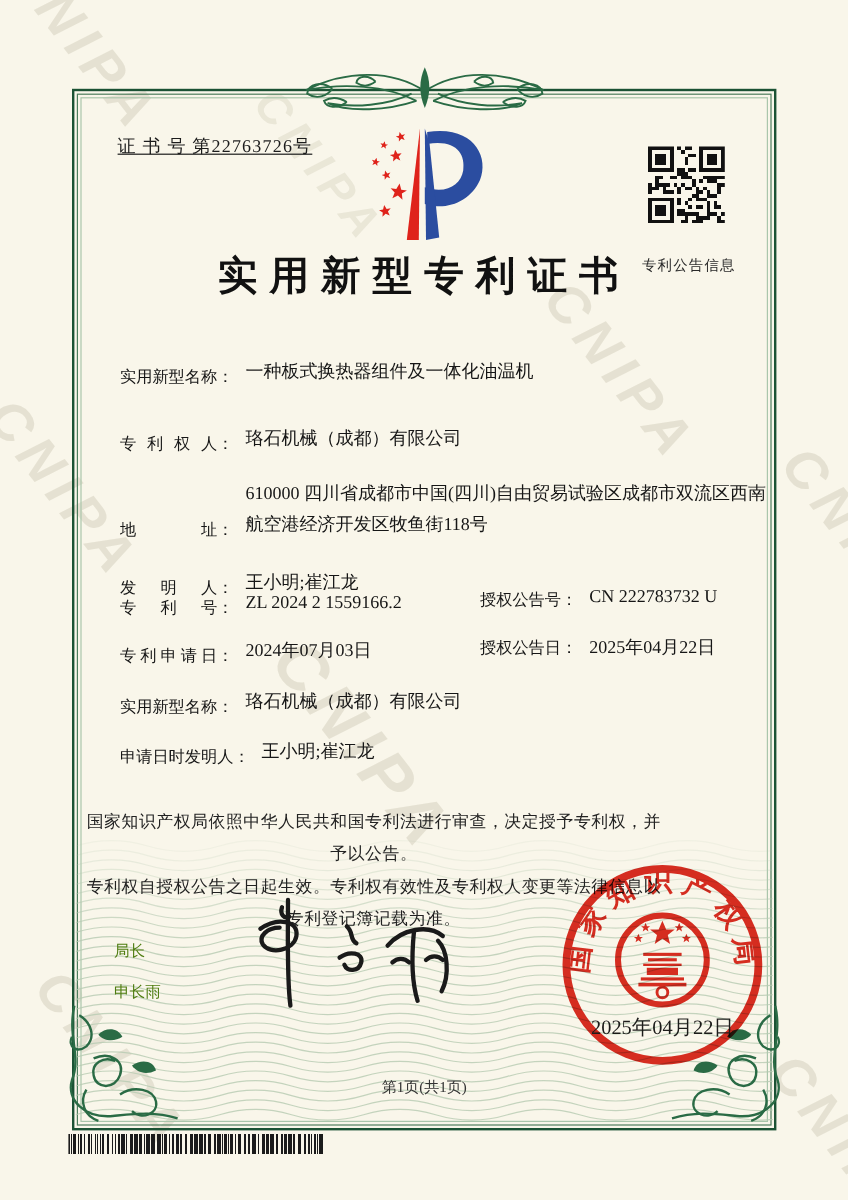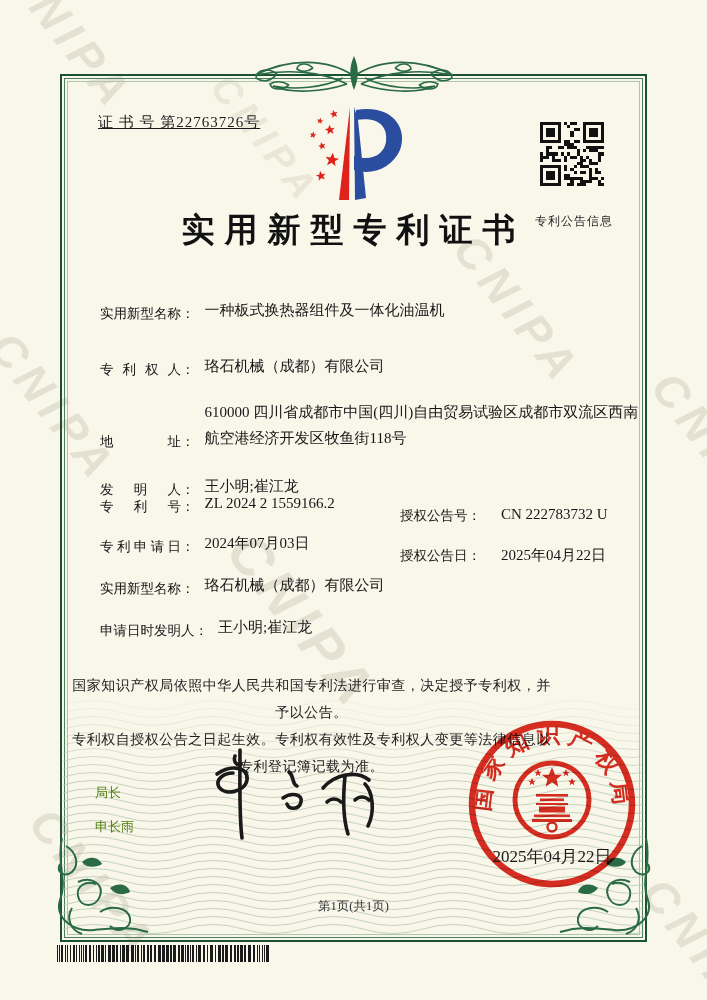--- a/index.html
+++ b/index.html
@@ -31,23 +31,23 @@
   .title{position:absolute;left:62px;top:208px;width:583px;text-align:center;
          font-size:33px;font-weight:bold;color:#111;letter-spacing:10px;z-index:3;}
 
   .fields{position:absolute;left:100px;top:293px;width:540px;z-index:3;
           font-size:15px;color:#161616;}
   .fr{position:absolute;left:0;display:flex;width:540px;align-items:flex-end;}
   .lab{flex:none;display:inline-block;min-width:81px;text-align:justify;
        text-align-last:justify;font-size:13.5px;padding-top:1px;}
   .col{flex:none;font-size:13.5px;padding-top:1px;}
   .val{flex:1;margin-left:10px;line-height:26px;}
-  .pair2{position:absolute;left:300px;top:16px;display:flex;}
+  .pair2{position:absolute;left:300px;top:0;display:flex;}
   .lab2{font-size:13.5px;padding-top:1px;}
-  .val2{margin-left:20px;}
+  .val2{margin-left:10px;}
 
   .decl{position:absolute;left:66px;top:672px;width:491px;text-align:center;
         font-size:14px;color:#222;line-height:27px;letter-spacing:0.5px;z-index:3;}
 
   .waves{position:absolute;left:63px;top:699px;z-index:2;pointer-events:none;}
 
   .director{position:absolute;left:95px;top:776px;z-index:4;
             font-family:"Liberation Sans","DejaVu Sans",sans-serif;
             font-size:13px;color:#4d7c0f;line-height:34px;}
   .sig{position:absolute;left:195px;top:742px;z-index:4;}

